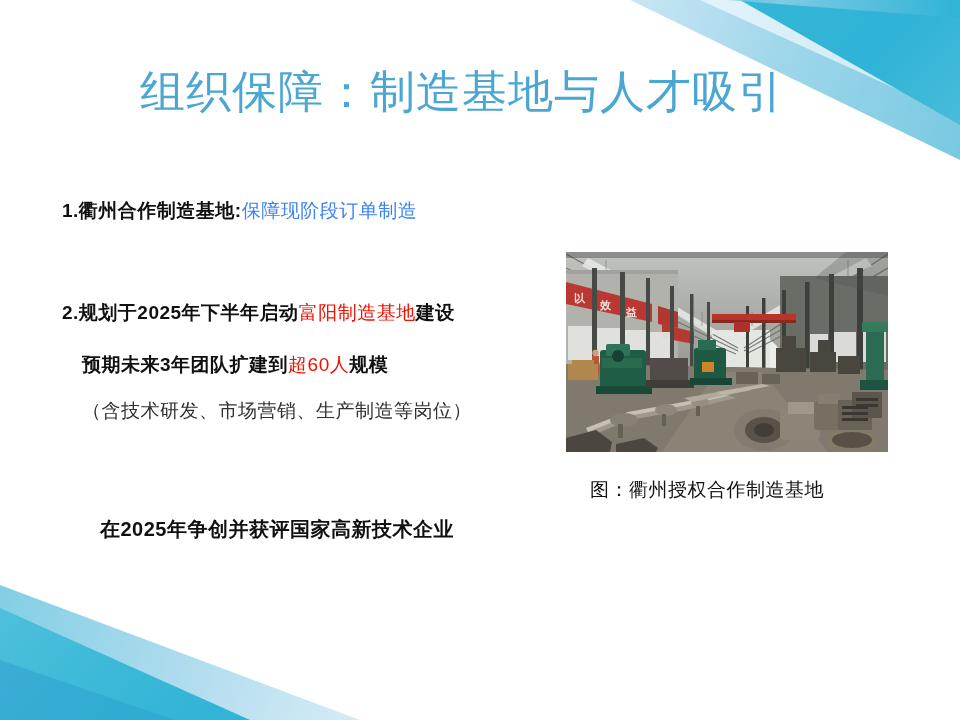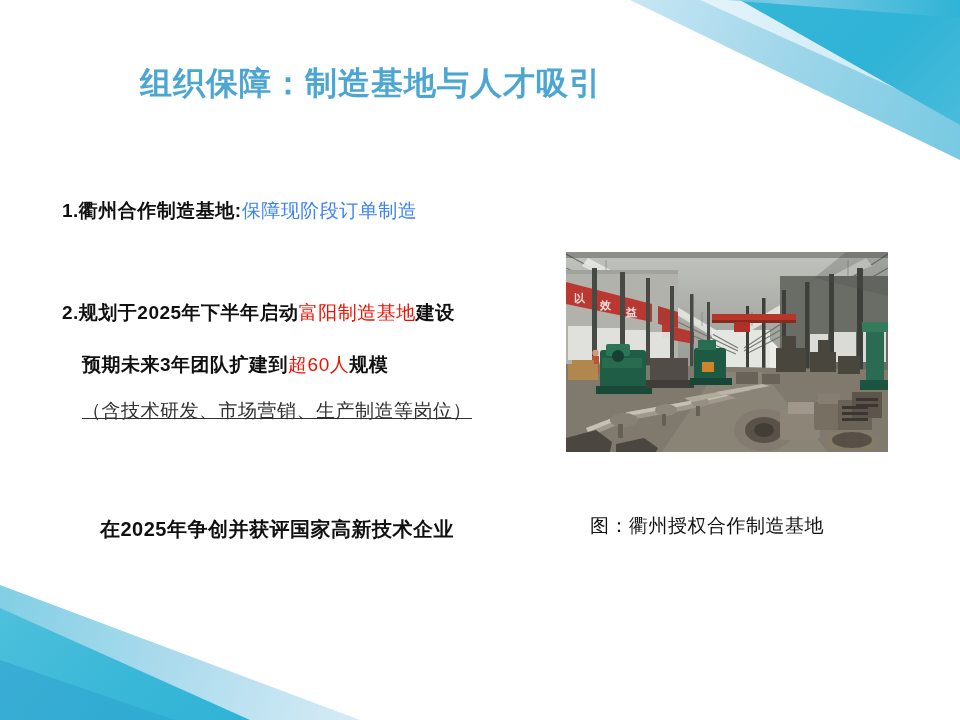--- a/index.html
+++ b/index.html
@@ -67,43 +67,43 @@
     background: linear-gradient(300deg, #2aa3cc 0%, #2f9fd0 100%);
     clip-path: polygon(0 0, 0 100%, 100% 100%);
     opacity: 0.55;
   }
 
   
   #slide-title {
     position: absolute;
     left: 140px;
     top: 62px;
-    font-size: 32px;
-    font-weight: bold;
+    font-size: 45px;
+    font-weight: normal;
     color: #4ba7d1;
     letter-spacing: 1px;
     white-space: nowrap;
   }
 
   
   .body-line {
     position: absolute;
     white-space: nowrap;
     color: #101010;
     font-size: 19px;
     letter-spacing: 0.5px;
   }
   .bold { font-weight: bold; }
   .reg  { font-weight: normal; color: #3b82f6; }
   .red  { color: #ee1100; font-weight: normal; }
 
   #line1 { left: 62px; top: 198px; font-size: 19px; }
   #line2 { left: 62px; top: 300px; font-size: 19px; }
   #line3 { left: 82px; top: 352px; font-size: 19px; }
-  #line4 { left: 82px; top: 398px; font-size: 19px; font-weight: normal; color: #303030; text-decoration: underline; }
+  #line4 { left: 82px; top: 398px; font-size: 19px; font-weight: normal; color: #303030; }
   #line5 { left: 78px; top: 516px; font-size: 20px; margin-left: 22px; }
 
   
   #photo-frame {
     position: absolute;
     left: 566px;
     top: 252px;
     width: 322px;
     height: 200px;
     overflow: hidden;
@@ -112,21 +112,20 @@
   #photo-svg { display: block; width: 100%; height: 100%; }
 
   #photo-caption {
     position: absolute;
     left: 590px;
     top: 477px;
     font-size: 19px;
     color: #111111;
     white-space: nowrap;
     letter-spacing: 0.5px;
-    margin-top: 36px;
   }
 </style>
 </head>
 <body>
 
 <div id="slide">
 
   <div class="deco" id="deco-tr-back"></div>
   <div class="deco" id="deco-tr-mid"></div>
   <div class="deco" id="deco-tr-front"></div>

